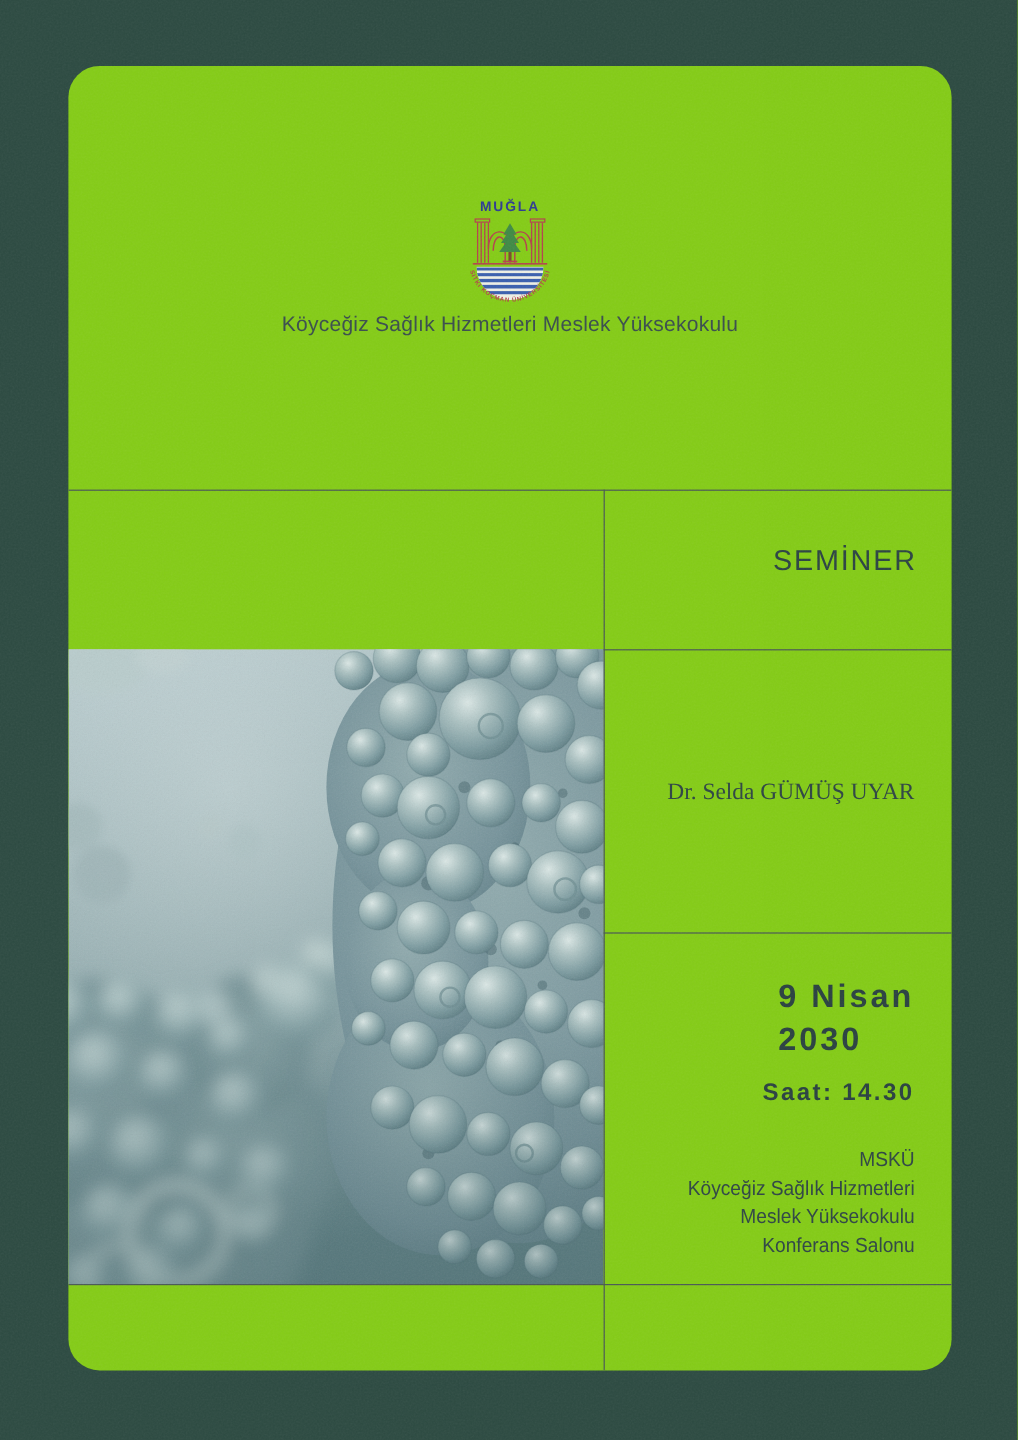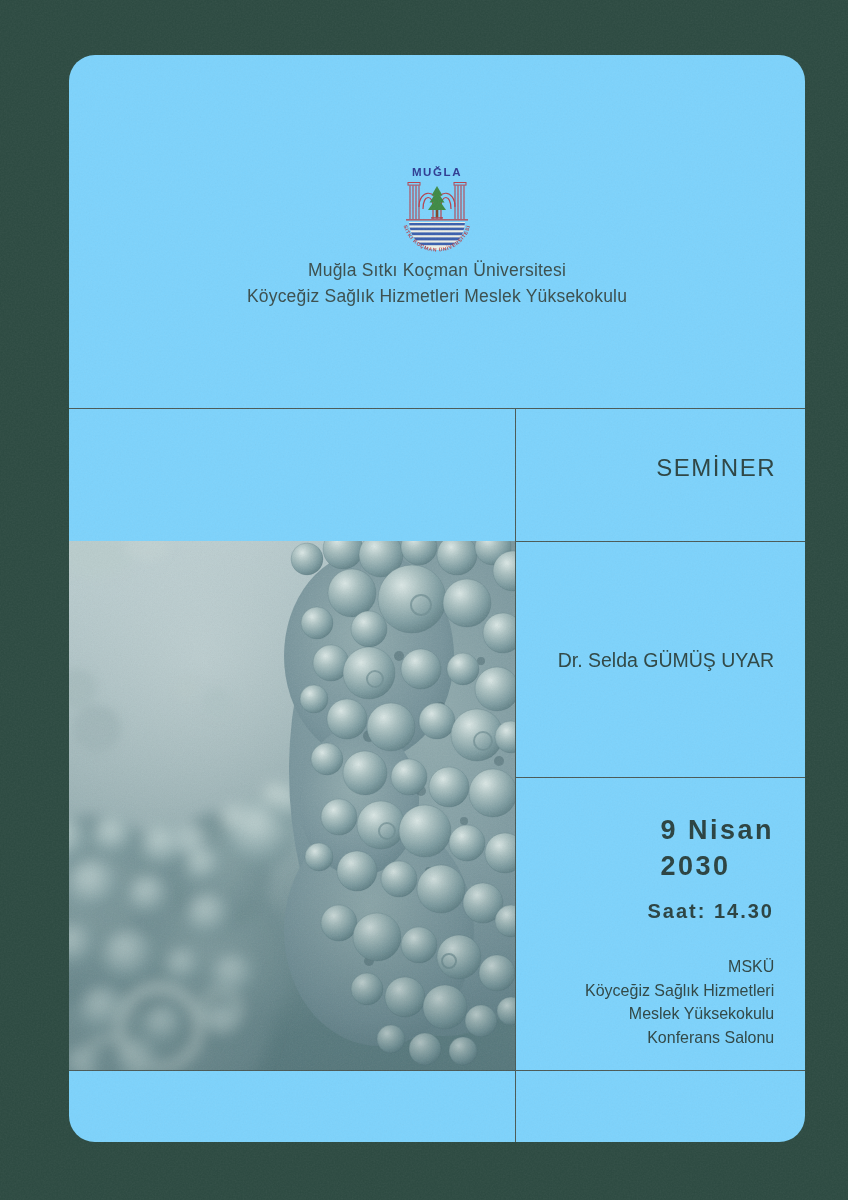--- a/index.html
+++ b/index.html
@@ -7,21 +7,21 @@
     width:848px;height:1200px;position:relative;overflow:hidden;
     background:#2c4a41;
     font-family:"Liberation Sans", sans-serif;
   }
   .grain-overlay{
     position:absolute;left:0;top:0;width:848px;height:1200px;
     z-index:40;pointer-events:none;opacity:.07;
   }
   .card{
     position:absolute;left:57px;top:55px;width:736px;height:1087px;
-    background:#7dd3fc;border-radius:26px;z-index:1;overflow:hidden;margin-left:12px;
+    background:#84cc16;border-radius:26px;z-index:1;overflow:hidden;
   }
   .hline,.vline{position:absolute;background:#4a5955;z-index:5;}
   .hline{height:1px;}
   .vline{width:1px;}
   .hline-1{left:0;top:353px;width:736px;}
   .hline-2{left:446px;top:486px;width:290px;}
   .hline-3{left:446px;top:722px;width:290px;}
   .hline-4{left:0;top:1015px;width:736px;}
   .vline-main{left:446px;top:353px;height:734px;}
   .logo-wrap{position:absolute;left:50%;top:110px;transform:translateX(-50%);}
@@ -34,21 +34,21 @@
     position:absolute;left:33px;top:361px;
     color:#2a413f;font-size:29px;line-height:44px;
     font-weight:700;letter-spacing:5.5px;
   }
   .seminer{
     position:absolute;right:29px;top:399px;
     color:#2c4443;font-size:24px;font-weight:500;letter-spacing:1.5px;
   }
   .speaker{
     position:absolute;right:31px;top:592px;text-align:right;
-    color:#2e4644;font-size:19.5px;line-height:27.5px;font-weight:500;
+    color:#2e4644;font-size:19.5px;line-height:27.5px;font-weight:500;font-family:Liberation Serif, serif;
   }
   .date-block{
     position:absolute;right:31px;top:757px;text-align:left;
     color:#2a4241;font-size:27px;line-height:36px;font-weight:700;letter-spacing:2.5px;
   }
   .time{
     position:absolute;right:31px;top:845px;text-align:center;
     color:#2a4241;font-size:20px;font-weight:700;letter-spacing:2px;
   }
   .venue{
@@ -108,21 +108,20 @@
       </g>
 
       <path id="ringPath" d="M10.5,52 A34.5,34.5 0 0 0 79.5,52" fill="none"></path>
       <text font-size="5" letter-spacing="0.7" fill="#b5424e" font-weight="bold" font-family="Liberation Sans, sans-serif">
         <textPath href="#ringPath" startOffset="50%" text-anchor="middle">SITKI KOÇMAN ÜNİVERSİTESİ</textPath>
       </text>
     </svg>
   </div>
 
   <div class="univ-text">
-    <div>Muğla Sıtkı Koçman Üniversitesi</div>
     <div>Köyceğiz Sağlık Hizmetleri Meslek Yüksekokulu</div>
   </div>
 
   <div class="hline hline-1"></div>
   <div class="vline vline-main"></div>
   <div class="hline hline-2"></div>
   <div class="hline hline-3"></div>
   <div class="hline hline-4"></div>
 
   <div class="title-block">

